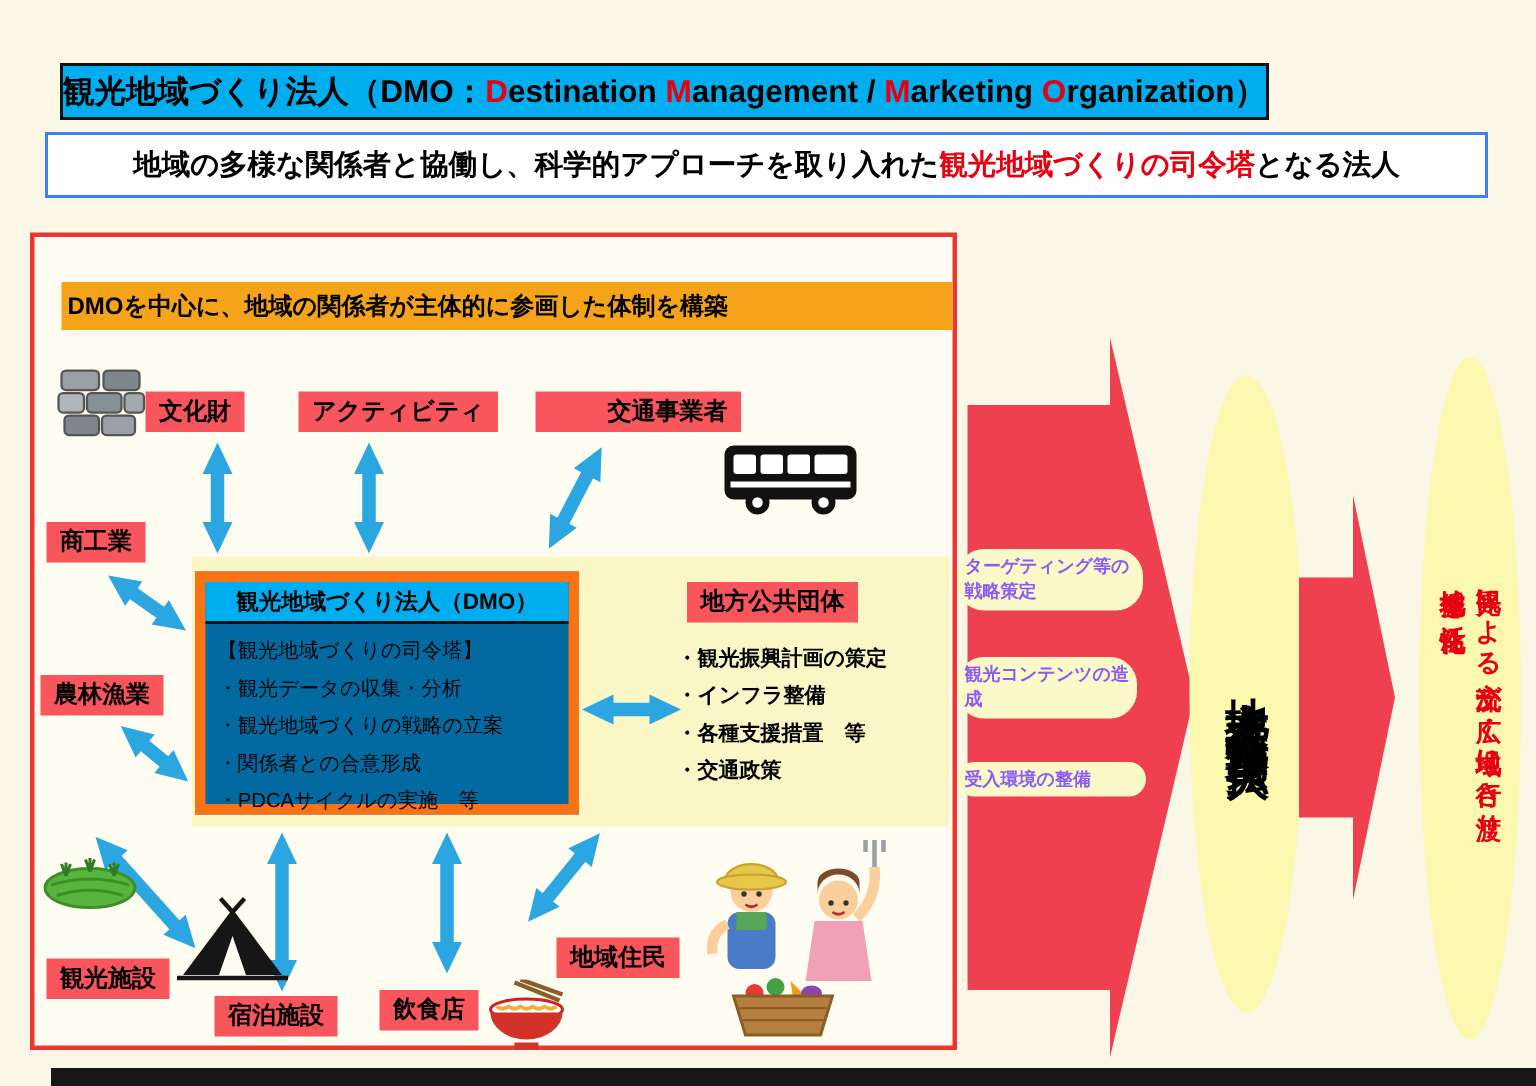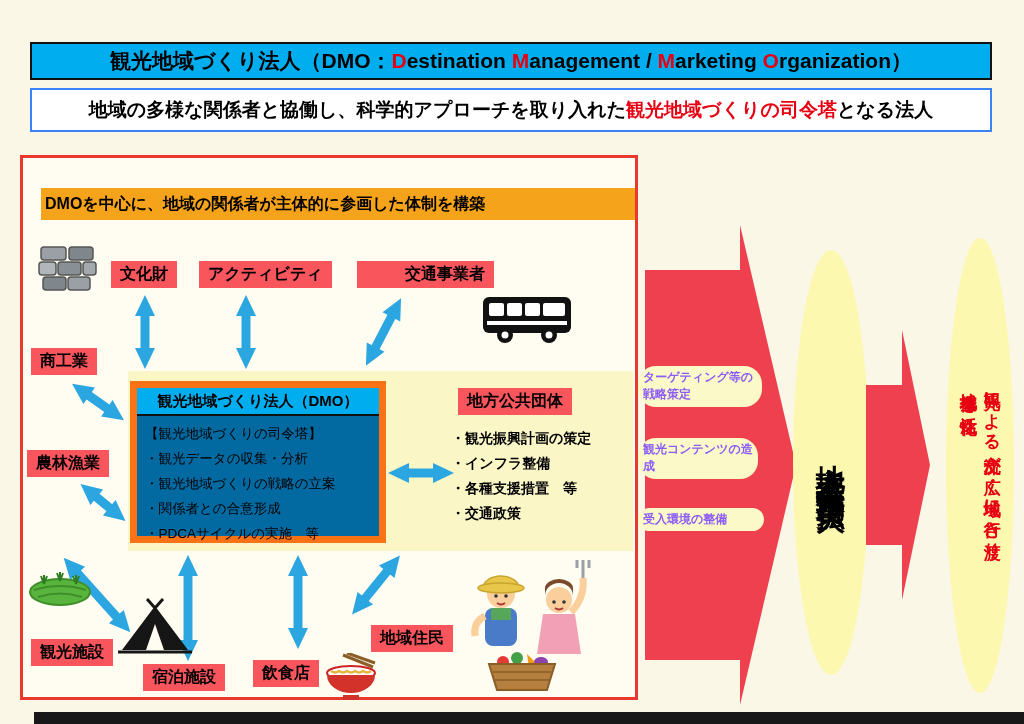--- a/index.html
+++ b/index.html
@@ -1,21 +1,21 @@
 <!DOCTYPE html>
 <html><head>
 <meta charset="utf-8">
 <style>
   * { margin:0; padding:0; box-sizing:border-box; }
   body { font-family:"Liberation Sans", sans-serif; }
   .page { position:relative; width:1024px; height:724px; background:#FBF7E6; overflow:hidden; }
 
   
-  .title-bar { position:absolute; left:30px; top:42px; width:962px; height:38px;
-    background:#00AEEF; border:2px solid #111; display:flex; align-items:center; justify-content:center; }
+  .title-bar { position:absolute; left:40px; top:42px; width:806px; height:38px;
+    background:#00AEEF; border:2px solid #111; display:flex; align-items:center; justify-content:flex-start; }
   .title-bar .inner, .subtitle-bar .inner { white-space:pre; font-weight:bold; font-size:21px; color:#000; }
   .subtitle-bar { position:absolute; left:30px; top:88px; width:962px; height:44px;
     background:#FFFFFF; border:2px solid #3b82f6; display:flex; align-items:center; justify-content:center; }
   .subtitle-bar .inner { font-size:19px; }
   .red-text { color:#E60012; }
 
   
   .main-box { position:absolute; left:20px; top:155px; width:618px; height:545px;
     border:3px solid #E8382F; background:#FFFDF2; }
   .banner { position:absolute; left:18px; top:30px; width:594px; height:32px; background:#F5A31B;
@@ -78,21 +78,21 @@
         <line x1="58" y1="232" x2="92" y2="256" marker-start="url(#ah)" marker-end="url(#ah)"></line>
         <line x1="66" y1="333" x2="94" y2="356" marker-start="url(#ah)" marker-end="url(#ah)"></line>
         <line x1="376" y1="315" x2="420" y2="315" marker-start="url(#ah)" marker-end="url(#ah)"></line>
         <line x1="48" y1="408" x2="100" y2="466" marker-start="url(#ah)" marker-end="url(#ah)"></line>
         <line x1="165" y1="408" x2="165" y2="492" marker-start="url(#ah)" marker-end="url(#ah)"></line>
         <line x1="275" y1="408" x2="275" y2="480" marker-start="url(#ah)" marker-end="url(#ah)"></line>
         <line x1="336" y1="448" x2="370" y2="406" marker-start="url(#ah)" marker-end="url(#ah)"></line>
       </g>
     </svg>
 
-    <div class="tag" style="left:88px; top:103px;">文化財</div>
+    <div class="tag" style="left:74px; top:103px;">文化財</div>
     <div class="tag" style="left:176px; top:103px;">アクティビティ</div>
     <div class="tag" style="left:334px; top:103px;padding-left:48px;">交通事業者</div>
     <div class="tag" style="left:8px;  top:190px;">商工業</div>
     <div class="tag" style="left:4px;  top:292px;">農林漁業</div>
     <div class="tag" style="left:8px;  top:481px;">観光施設</div>
     <div class="tag" style="left:120px; top:506px;">宿泊施設</div>
     <div class="tag" style="left:230px; top:502px;">飲食店</div>
     <div class="tag" style="left:348px; top:467px;">地域住民</div>
 
     <div class="dmo-box">

